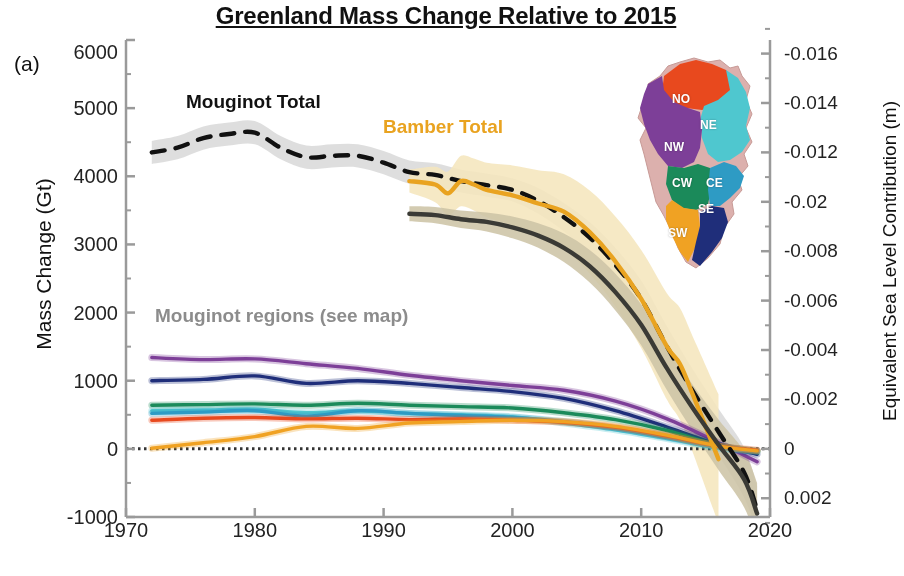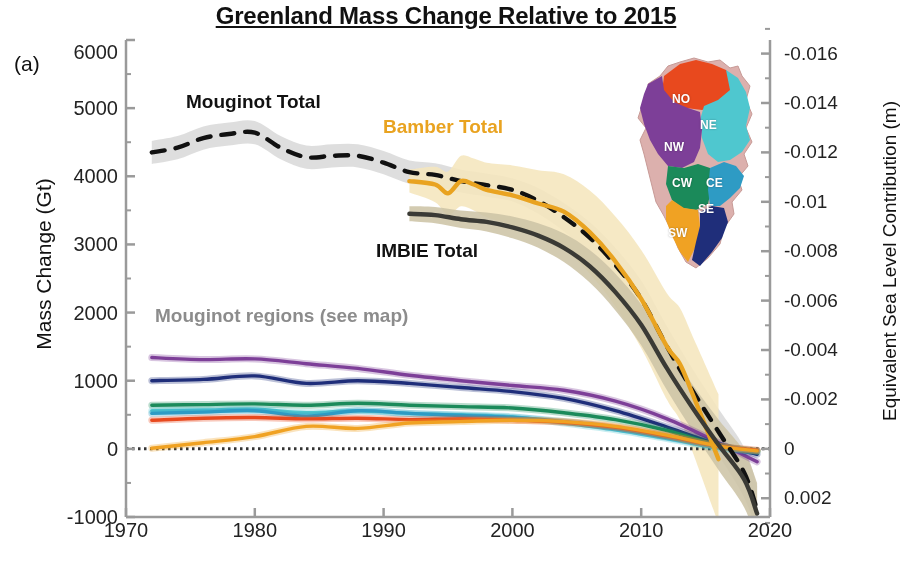--- a/index.html
+++ b/index.html
@@ -133,40 +133,39 @@
       <div class="ytick-l" style="top: 312.571px;">2000</div>
       <div class="ytick-l" style="top: 244.429px;">3000</div>
       <div class="ytick-l" style="top: 176.286px;">4000</div>
       <div class="ytick-l" style="top: 108.143px;">5000</div>
       <div class="ytick-l" style="top: 52px;">6000</div>
     </div>
   <div id="yaxis-right-labels">
       <div class="ytick-r" style="top: 53.5862px;">-0.016</div>
       <div class="ytick-r" style="top: 102.991px;">-0.014</div>
       <div class="ytick-r" style="top: 152.395px;">-0.012</div>
-      <div class="ytick-r" style="top: 201.8px;">-0.01</div>
+      <div class="ytick-r" style="top: 201.8px;">-0.02</div>
       <div class="ytick-r" style="top: 251.204px;">-0.008</div>
       <div class="ytick-r" style="top: 300.608px;">-0.006</div>
       <div class="ytick-r" style="top: 350.013px;">-0.004</div>
       <div class="ytick-r" style="top: 399.417px;">-0.002</div>
       <div class="ytick-r" style="top: 448.822px;">0</div>
       <div class="ytick-r" style="top: 498.226px;">0.002</div>
     </div>
   <div id="xaxis-labels">
       <div class="xtick" style="left: 126px;">1970</div>
       <div class="xtick" style="left: 254.8px;">1980</div>
       <div class="xtick" style="left: 383.6px;">1990</div>
       <div class="xtick" style="left: 512.4px;">2000</div>
       <div class="xtick" style="left: 641.2px;">2010</div>
       <div class="xtick" style="left: 770px;">2020</div>
     </div>
 
   <div class="annot" id="an-mouginot">Mouginot Total</div>
   <div class="annot" id="an-bamber">Bamber Total</div>
-  <div class="annot" id="an-imbie">IMBIE Total</div>
   <div class="annot" id="an-regions">Mouginot regions (see map)</div>
 
   <div id="map">
       <svg width="126" height="216" viewBox="0 0 126 216">
         <path d="M46,6 L60,2 L74,6 L86,4 L96,12 L104,10 L108,20 L116,30 L112,44 L118,58 L112,72 L118,86 L110,98 L114,110 L104,122 L108,134 L98,146 L100,158 L90,172 L86,188 L74,202 L62,212 L52,206 L44,192 L38,176 L30,160 L22,146 L18,130 L14,114 L10,98 L6,84 L12,72 L4,62 L8,50 L16,40 L14,28 L26,20 L34,10 Z" fill="#d9a9a6" fill-opacity="0.92" stroke="#c79a96" stroke-width="1"></path>
         <path d="M30,20 L46,8 L62,4 L78,8 L92,14 L100,24 L96,38 L84,48 L68,54 L52,52 L38,46 L28,36 Z" fill="#E8491E" stroke="none"></path>
         <path d="M92,14 L104,22 L112,36 L116,52 L112,70 L116,84 L108,96 L96,104 L84,106 L74,98 L68,82 L66,64 L70,50 L84,44 L96,34 Z" fill="#4FC7CF" stroke="none"></path>
         <path d="M14,28 L28,20 L30,34 L40,46 L54,52 L66,56 L68,74 L66,92 L60,106 L48,112 L34,110 L24,98 L16,84 L10,68 L6,52 L10,38 Z" fill="#7D3F98" stroke="none"></path>
         <path d="M34,110 L50,112 L64,108 L76,112 L78,130 L74,148 L62,154 L48,152 L38,144 L32,128 Z" fill="#1B8A5A" stroke="none"></path>
         <path d="M76,112 L90,106 L102,110 L110,120 L106,132 L96,142 L86,150 L76,150 L74,134 Z" fill="#2E9BC4" stroke="none"></path>

